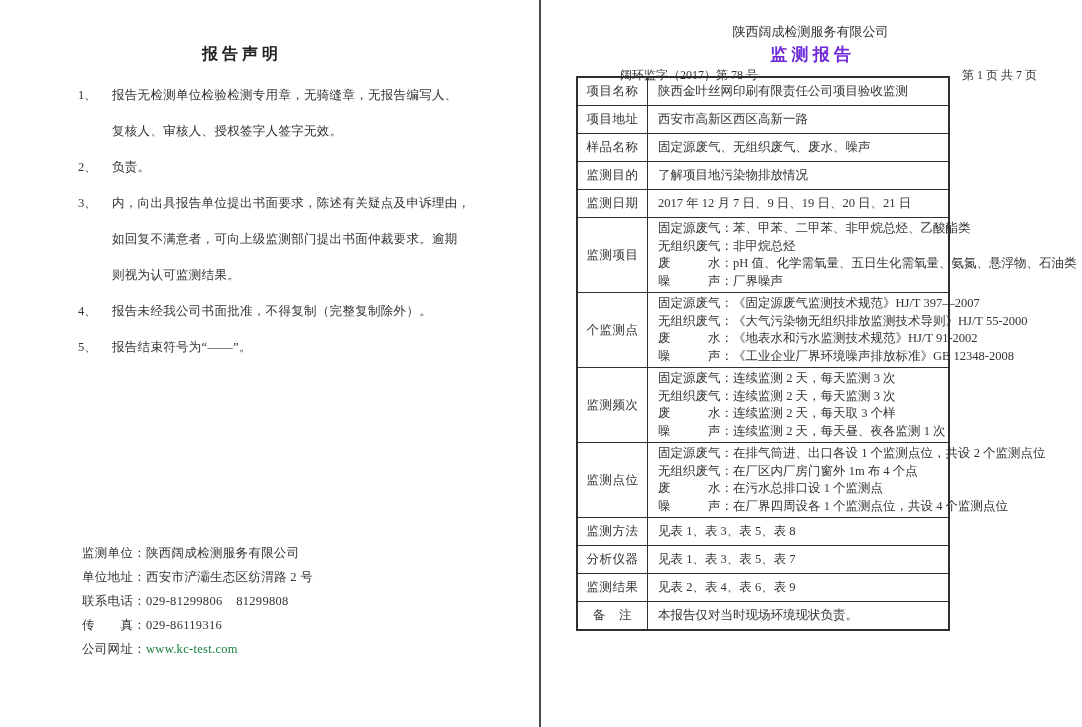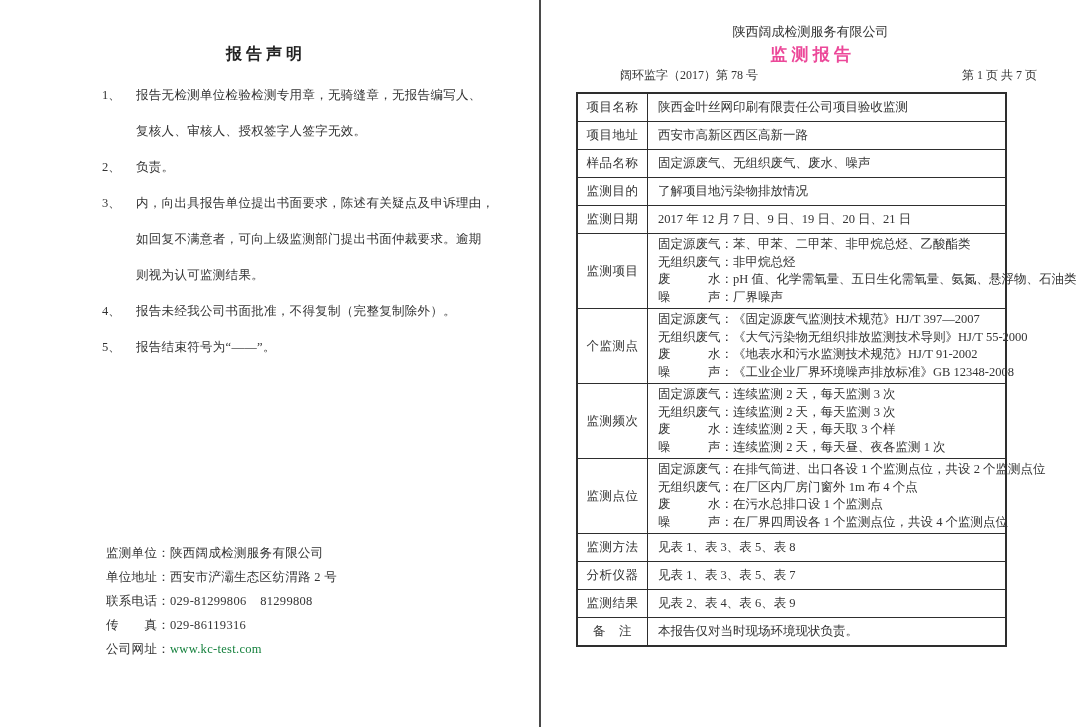--- a/index.html
+++ b/index.html
@@ -3,44 +3,44 @@
 <meta charset="utf-8">
 <style>
   html,body{margin:0;padding:0;}
   body{
     width:1082px;height:727px;background:#ffffff;overflow:hidden;position:relative;
     font-family:"Liberation Serif","DejaVu Serif",serif;color:#333;
   }
   .page-divider{position:absolute;left:539px;top:0;width:2px;height:727px;background:#4a4a4a;}
 
   
-  .left-page{position:absolute;left:0;top:0;width:541px;height:727px;margin-left:24px;}
+  .left-page{position:absolute;left:0;top:0;width:541px;height:727px;}
   .decl-title{position:absolute;left:40px;top:44px;width:400px;text-align:center;
     font-size:16px;font-weight:bold;color:#222;white-space:pre;}
   .decl-items{position:absolute;left:78px;top:77px;width:400px;}
   .decl-item{display:flex;align-items:flex-start;}
   .decl-num{flex:0 0 34px;width:34px;font-size:12.5px;line-height:36px;white-space:pre;}
   .decl-lines{flex:1;font-family:Liberation Serif, serif;}
   .decl-line{font-size:12.5px;line-height:36px;white-space:pre;letter-spacing:.3px;}
   .decl-footer{position:absolute;left:82px;top:541px;}
   .foot-row{font-size:12.5px;line-height:24px;white-space:pre;letter-spacing:.3px;}
   .foot-label{white-space:pre;}
   .foot-value{white-space:pre;}
   .foot-value.link{color:#2222cc;}
 
   
   .right-page{position:absolute;left:541px;top:0;width:541px;height:727px;}
   .rp-header{position:absolute;left:35px;top:0;width:469px;}
   .rp-company{margin-top:22px;text-align:center;font-size:13px;line-height:20px;white-space:pre;}
-  .rp-title{text-align:center;font-size:17px;font-weight:bold;color:#ec4899;line-height:24px;margin-top:1px;white-space:pre;}
+  .rp-title{text-align:center;font-size:17px;font-weight:bold;color:#6d28d9;line-height:24px;margin-top:1px;white-space:pre;}
   .rp-docline{display:flex;justify-content:space-between;font-size:12px;line-height:16px;margin-top:0;}
   .rp-docno{padding-left:44px;white-space:pre;}
   .rp-pageno{padding-right:8px;white-space:pre;}
 
-  .report-table{position:absolute;left:35px;top:92px;width:431px;
+  .report-table{position:absolute;left:35px;top:76px;width:374px;
     border-collapse:collapse;table-layout:fixed;border:2px solid #2e2e2e;}
   .report-table td{border:1px solid #2e2e2e;font-size:12.5px;vertical-align:middle;padding:0;}
   .report-table td.lbl{width:69px;text-align:center;letter-spacing:.5px;white-space:pre;}
   .report-table td.val{padding-left:10px;}
   .report-table tr.single td{height:27px;}
   .report-table tr.multi td.val{padding-top:2px;padding-bottom:2px;}
   .cell-line{line-height:17.5px;white-space:pre;}
   tr.single .cell-line{line-height:normal;}
 </style>
 </head>

